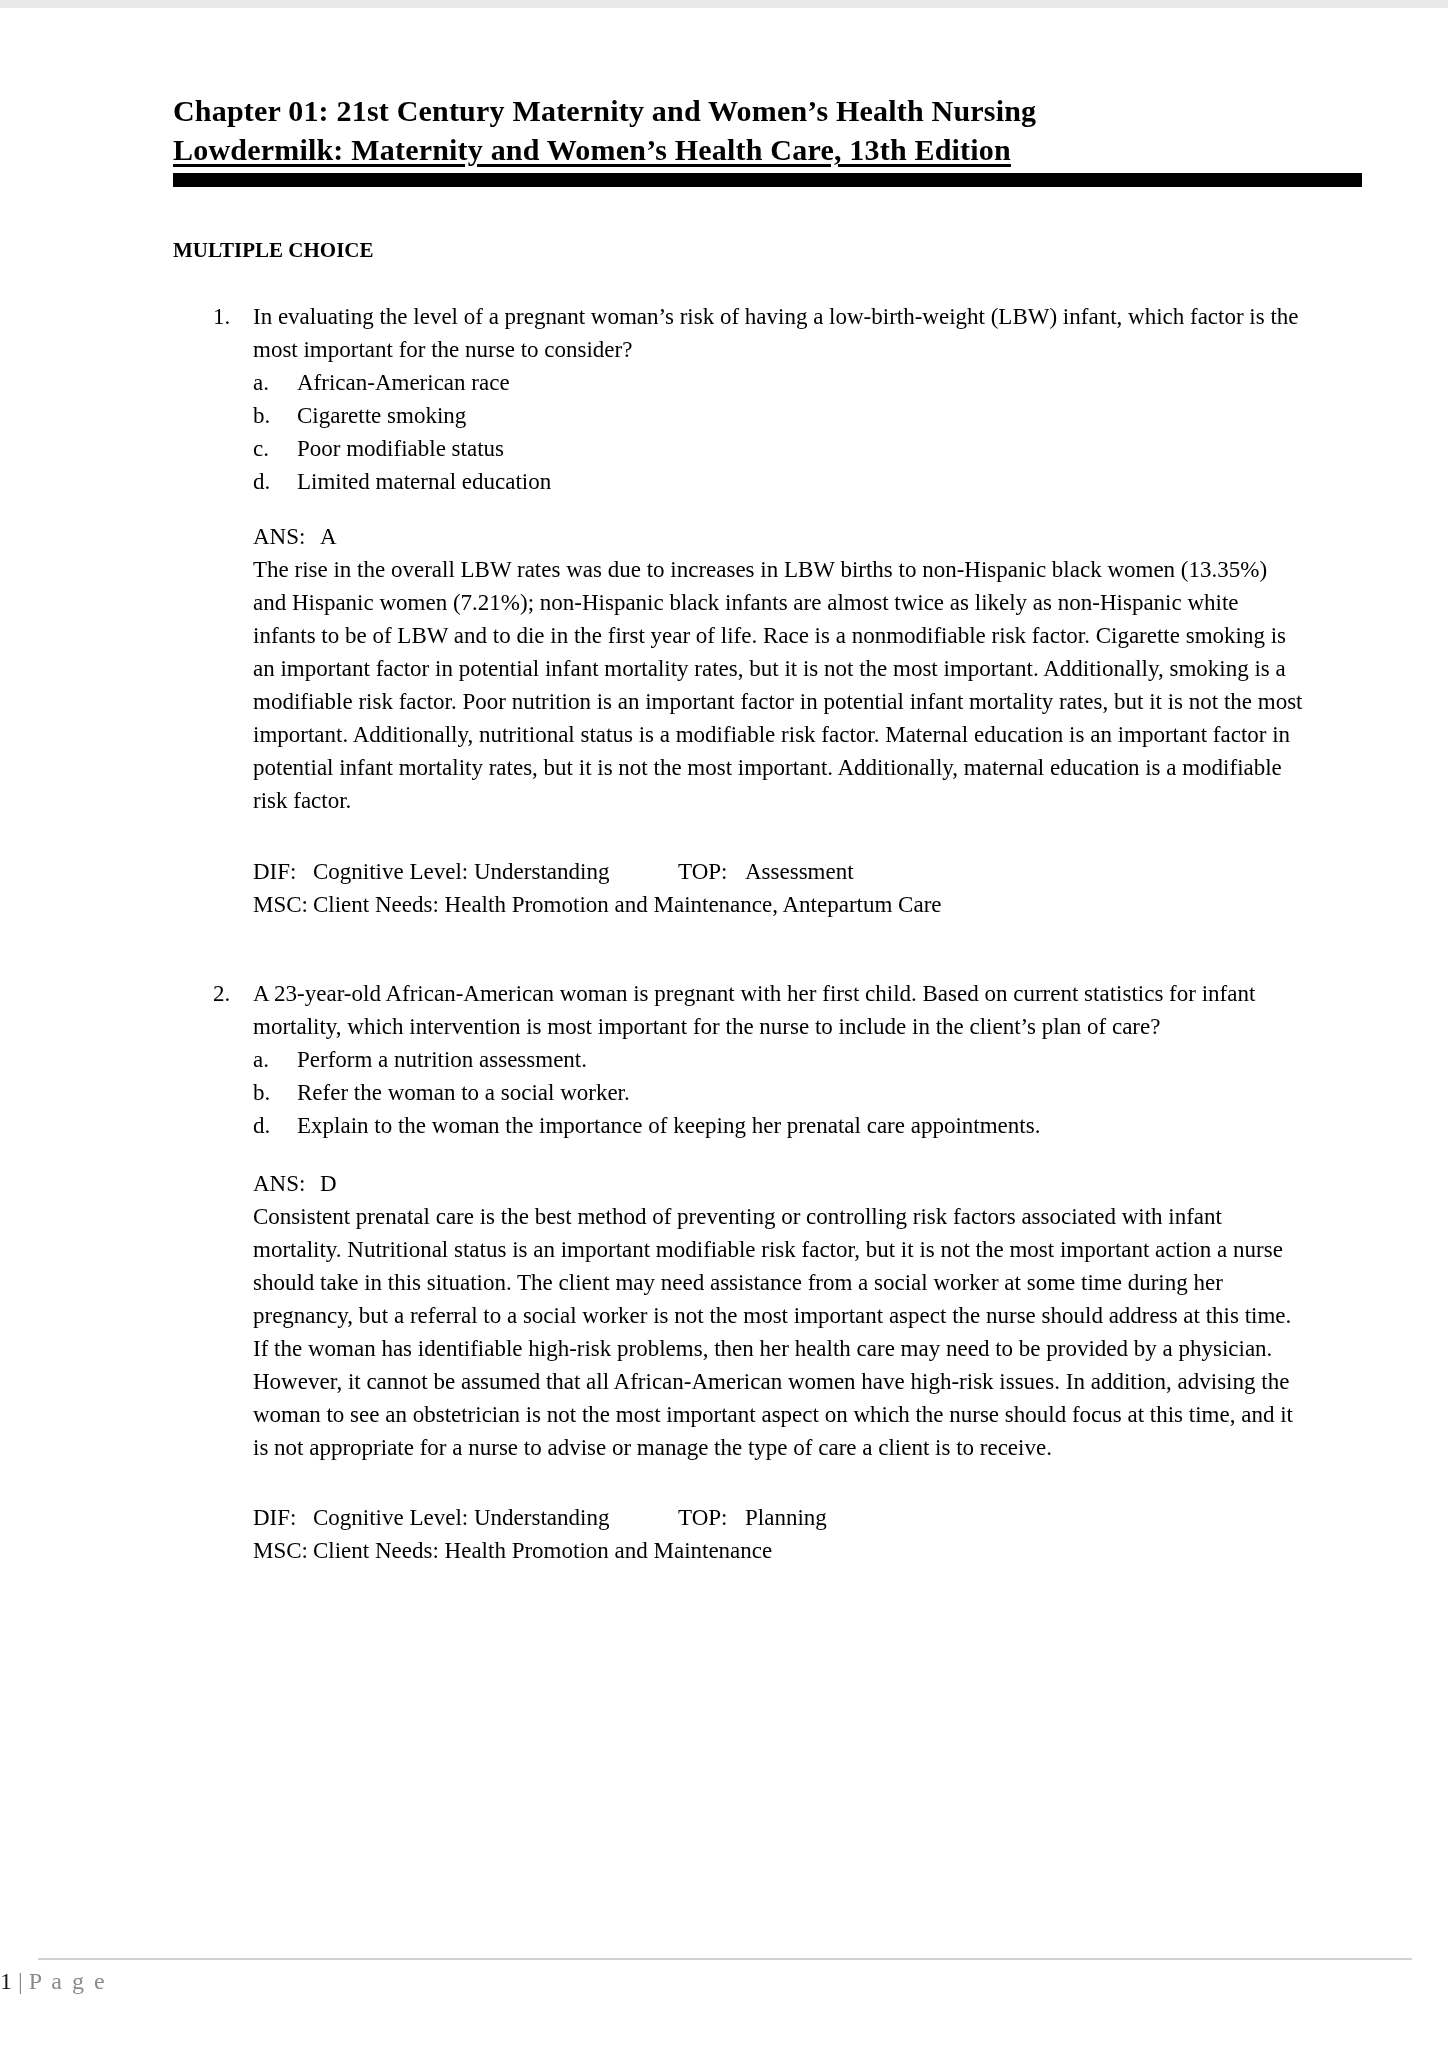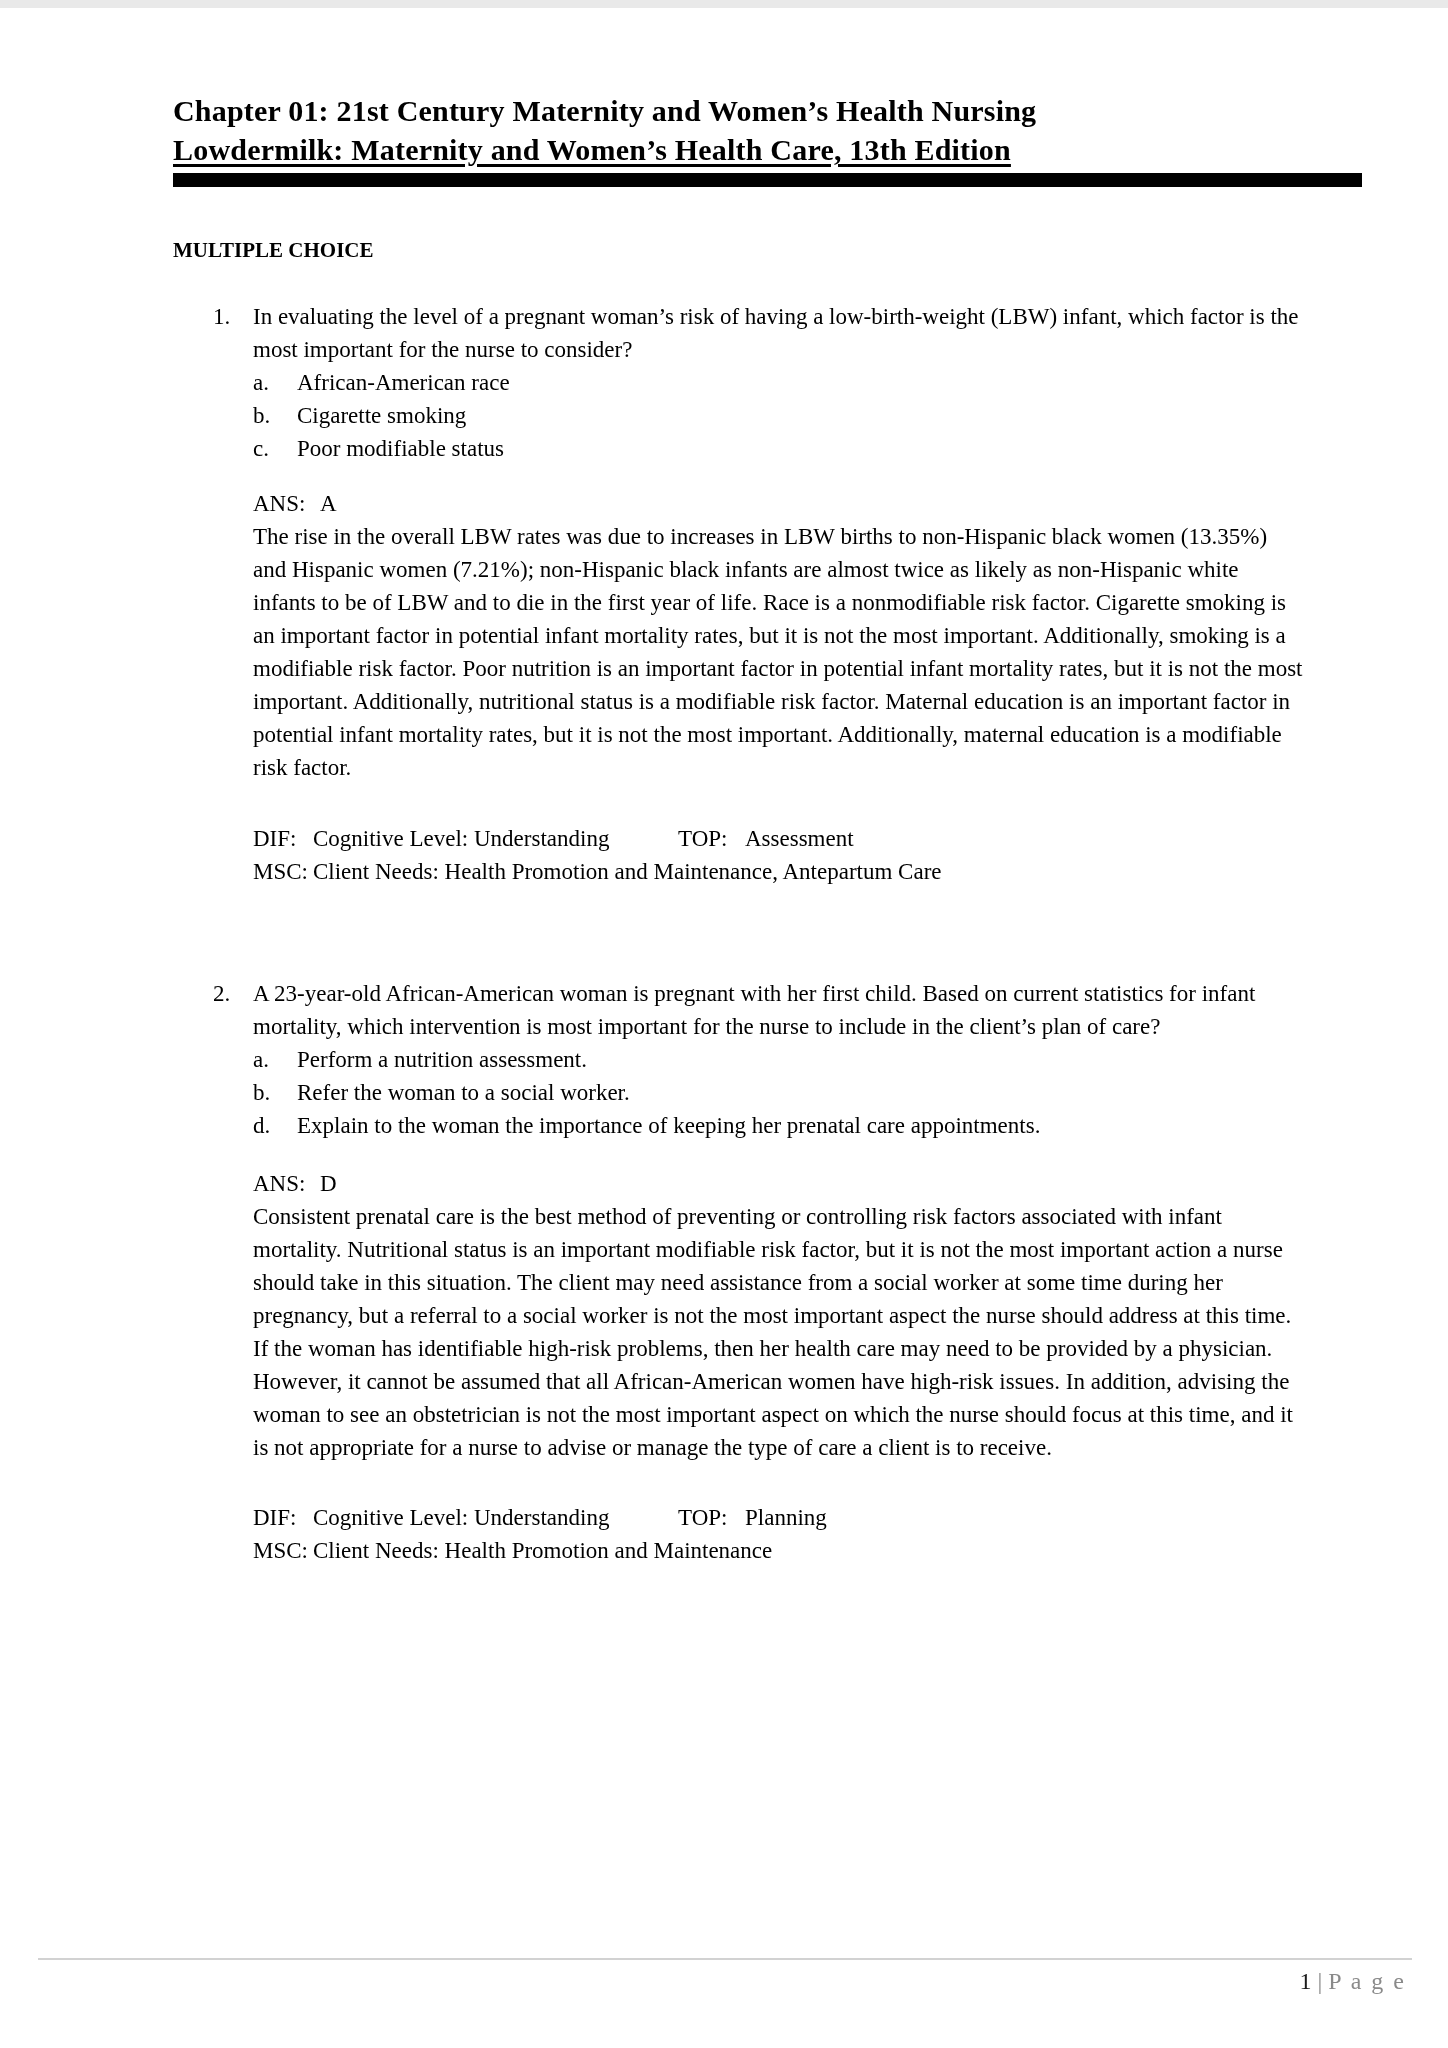--- a/index.html
+++ b/index.html
@@ -55,21 +55,21 @@
   .meta-label  { display:inline-block; width:60px; }
   .dif-value   { display:inline-block; width:365px; }
   .top-label   { display:inline-block; width:67px; }
   
   .footer-rule {
     position:absolute; left:38px; top:1950px; width:1374px;
     border-top:2px solid #d2d2d2; height:0;
   }
   .footer-text {
     position:absolute; left:0; right:42px; top:1958px;
-    text-align:right; font-size:24px; line-height:30px;
+    font-size:24px; line-height:30px;
   }
   .footer-text .page-num { color:#1c1c1c; }
   .footer-text .sep { color:#8a8a8a; padding:0 6px; }
   .footer-text .page-word { color:#8a8a8a; letter-spacing:2px; }
 </style>
 </head>
 <body>
 
 <div class="page">
 
@@ -88,20 +88,23 @@
     </div>
     <div class="options">
       <div class="option">
         <span class="opt-letter">a.</span><span>African-American race</span>
       </div>
       <div class="option">
         <span class="opt-letter">b.</span><span>Cigarette smoking</span>
       </div>
       <div class="option">
         <span class="opt-letter">c.</span><span>Poor modifiable status</span>
+      </div>
+      <div class="option">
+        <span class="opt-letter">d.</span><span>Limited maternal education</span>
       </div>
     </div>
     <div class="answer-row">
       <span class="ans-label">ANS:</span><span>A</span>
     </div>
     <div class="rationale">The rise in the overall LBW rates was due to increases in LBW births to non-Hispanic black women (13.35%) and Hispanic women (7.21%); non-Hispanic black infants are almost twice as likely as non-Hispanic white infants to be of LBW and to die in the first year of life. Race is a nonmodifiable risk factor. Cigarette smoking is an important factor in potential infant mortality rates, but it is not the most important. Additionally, smoking is a modifiable risk factor. Poor nutrition is an important factor in potential infant mortality rates, but it is not the most important. Additionally, nutritional status is a modifiable risk factor. Maternal education is an important factor in potential infant mortality rates, but it is not the most important. Additionally, maternal education is a modifiable risk factor.</div>
     <div class="meta">
       <div class="meta-row">
         <span class="meta-label">DIF:</span><span class="dif-value">Cognitive Level: Understanding</span><span class="top-label">TOP:</span><span>Assessment</span>
       </div>

